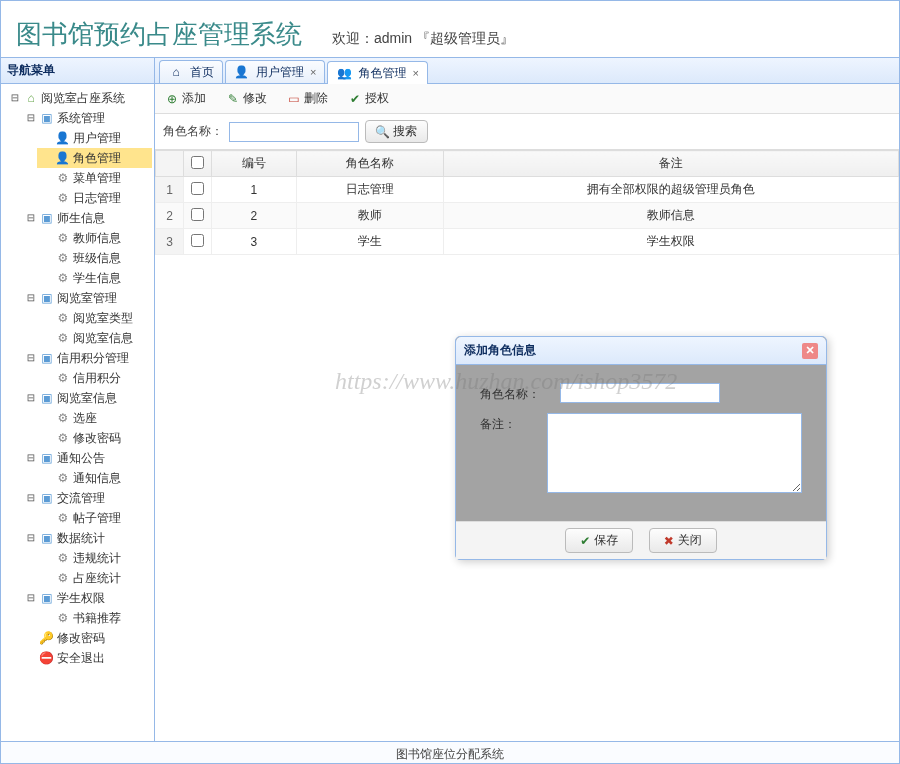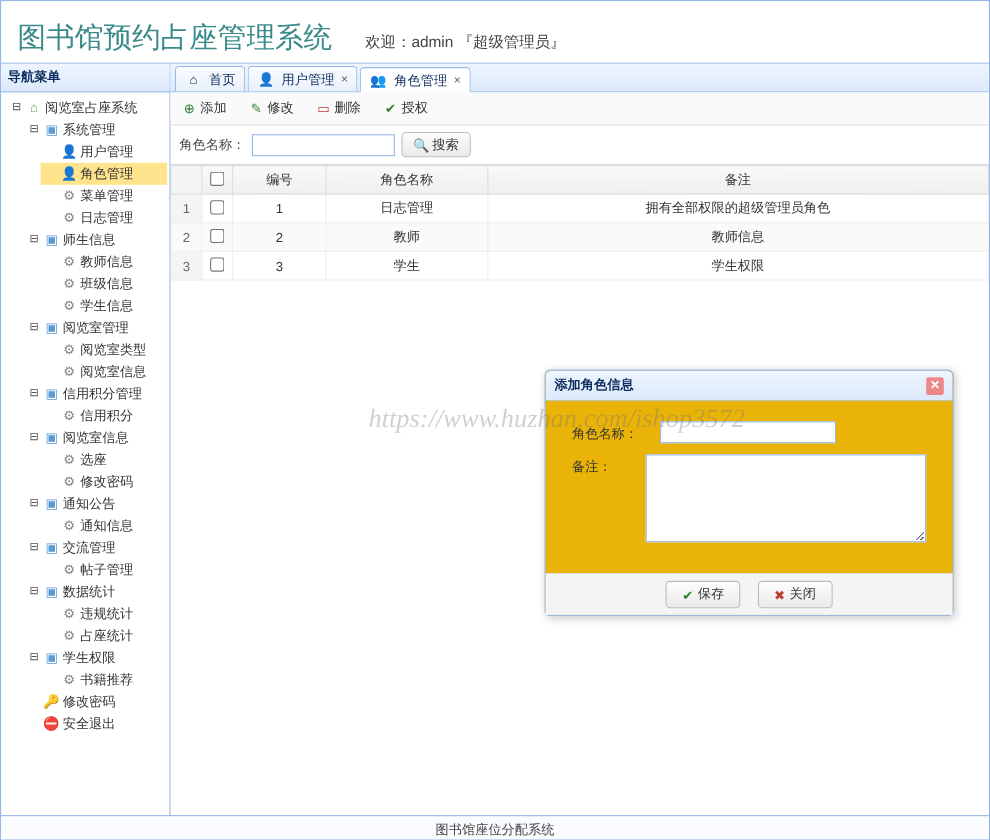--- a/index.html
+++ b/index.html
@@ -43,21 +43,21 @@
 .grid tr:nth-child(even) td { background: #fafafa; }
 .grid .rownum { width: 28px; background: #f4f4f4; color: #666; }
 .grid .chk { width: 28px; }
 .pager { border-top: 1px solid #95B8E7; background: linear-gradient(#f7fbff,#e8f0fb); padding: 3px 8px; display: flex; align-items: center; gap: 6px; font-size: 12px; color: #444; }
 .pager select { border: 1px solid #95B8E7; font-size: 12px; }
 .pager .sep { width: 1px; height: 16px; background: #95B8E7; margin: 0 4px; }
 .pager-btn { width: 18px; height: 18px; display: inline-flex; align-items: center; justify-content: center; color: #777; cursor: pointer; }
 .pager input { width: 28px; border: 1px solid #95B8E7; text-align: center; padding: 1px; }
 .pager .info { margin-left: auto; }
 .footer { border-top: 1px solid #95B8E7; text-align: center; padding: 4px; font-size: 12px; color: #444; background: #fafcff; }
-.dialog { position: absolute; left: 300px; top: 278px; width: 372px; background: #eab308; border: 1px solid #95B8E7; border-radius: 5px; box-shadow: 2px 2px 8px rgba(0,0,0,0.2); margin-left: 40px; }
+.dialog { position: absolute; left: 300px; top: 278px; width: 372px; background: #a3a3a3; border: 1px solid #95B8E7; border-radius: 5px; box-shadow: 2px 2px 8px rgba(0,0,0,0.2); }
 .dialog-title { background: linear-gradient(#eef5ff,#dce9fb); border-bottom: 1px solid #95B8E7; padding: 5px 8px; font-weight: bold; color: #0E2D5F; display: flex; align-items: center; border-radius: 5px 5px 0 0; }
 .dialog-close { margin-left: auto; width: 16px; height: 16px; background: #e88; color: #fff; display: flex; align-items: center; justify-content: center; border-radius: 2px; cursor: pointer; font-size: 11px; }
 .dialog-body { padding: 18px 24px; }
 .form-row { display: flex; margin-bottom: 10px; align-items: flex-start; }
 .form-row label { width: 80px; text-align: left; padding-top: 3px; color: #333; }
 .form-row input[type=text] { border: 1px solid #95B8E7; padding: 2px 4px; width: 160px; height: 20px; }
 .form-row textarea { border: 1px solid #95B8E7; padding: 4px; width: 300px; height: 80px; resize: both; }
 .dialog-buttons { background: #f4f4f4; border-top: 1px solid #ddd; padding: 6px; text-align: center; }
 .dlg-btn { border: 1px solid #bbb; background: linear-gradient(#fdfdfd,#e9e9e9); border-radius: 4px; padding: 3px 14px; margin: 0 6px; display: inline-flex; align-items: center; gap: 4px; cursor: pointer; }
 .watermark { position: absolute; left: 180px; top: 310px; font-size: 24px; color: rgba(120,120,120,0.35); font-family: Georgia, serif; font-style: italic; pointer-events: none; z-index: 999; }

